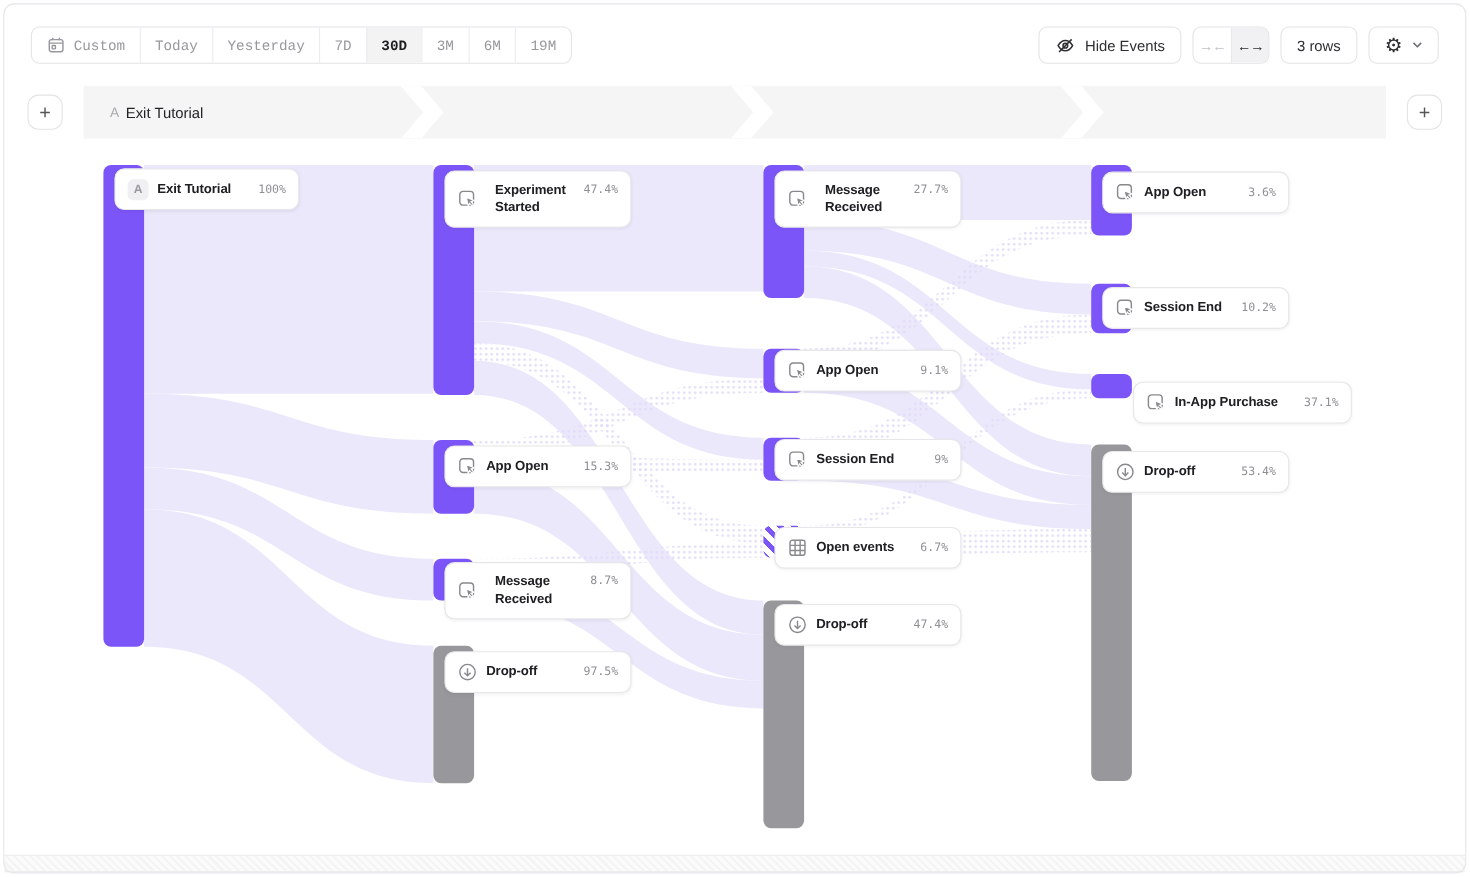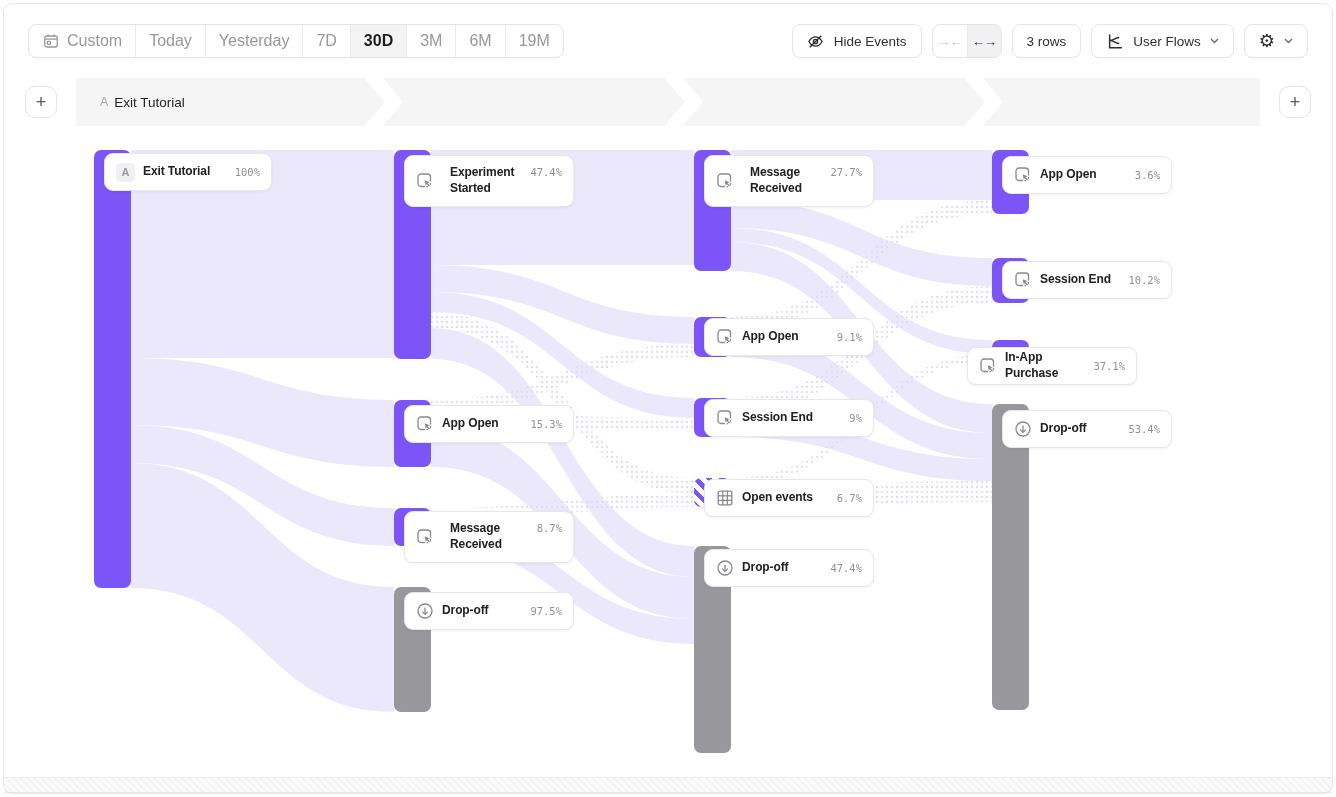--- a/index.html
+++ b/index.html
@@ -5,21 +5,21 @@
 <style>
   * { margin:0; padding:0; box-sizing:border-box; }
   html,body { width:1336px; height:797px; background:#fff; overflow:hidden; }
   body { font-family:"Liberation Sans", sans-serif; color:#232327; position:relative; }
 
   .frame { position:absolute; inset:3px; border:1px solid #E6E6E9; border-radius:10px; pointer-events:none; z-index:50; }
 
   
   .toolbar { position:absolute; left:28px; right:28px; top:24px; height:34px; display:flex; justify-content:space-between; align-items:center; z-index:10; }
   .seg { display:flex; align-items:stretch; height:34px; border:1px solid #E4E4E7; border-radius:8px; background:#fff; overflow:hidden; }
-  .seg-item { display:flex; align-items:center; gap:7px; padding:0 13px; font-size:16px; color:#97979D; cursor:pointer; border-left:1px solid #ECECEF; white-space:nowrap; }
+  .seg-item { display:flex; align-items:center; gap:7px; padding:0 13px; font-size:13px; color:#97979D; cursor:pointer; border-left:1px solid #ECECEF; white-space:nowrap;font-family:Liberation Mono, monospace; }
   .seg-item:first-child { border-left:none; }
   .seg-item.active { background:#F3F3F4; color:#1D1D20; font-weight:700; }
   .right-group { display:flex; align-items:center; gap:10px;padding-left:20px; }
   .tb-btn { display:flex; align-items:center; gap:9px; height:34px; padding:0 14px; border:1px solid #E4E4E7; border-radius:8px; background:#fff; font-size:13.5px; font-weight:500; color:#2E2E33; cursor:pointer; white-space:nowrap; }
   .arrow-seg { display:flex; height:34px; border:1px solid #E4E4E7; border-radius:8px; overflow:hidden; }
   .arrow-seg .aseg { width:34px; display:flex; align-items:center; justify-content:center; font-size:13px; letter-spacing:-1px; cursor:pointer; }
   .aseg.disabled { color:#C2C2C7; }
   .aseg.active { background:#F1F1F3; color:#2E2E33; border-left:1px solid #E8E8EB; }
   .gear-glyph { font-size:18px; line-height:1; color:#2E2E33; }
   .chev { width:9px; height:6px; }
@@ -109,33 +109,20 @@
 
     <div class="arrow-seg">
       <div class="aseg disabled">→←</div>
       <div class="aseg active">←→</div>
     </div>
 
     <button class="tb-btn">
       <span>3 rows</span>
     </button>
 
-    <button class="tb-btn">
-      <span class="card-icon">
-        <svg width="17" height="17" viewBox="0 0 16 16" fill="none" stroke="#2E2E33" stroke-width="1.4">
-          <path d="M2.5 1.5 V13.8 H14"></path>
-          <path d="M2.5 7 C6.5 7 7 4.6 11.5 4.2"></path>
-          <path d="M2.5 7 C6.5 7 7 9.4 11.5 9.8"></path>
-        </svg>
-      </span>
-      <span>User Flows</span>
-      <svg class="chev" viewBox="0 0 9 6" fill="none" stroke="#6B6B70" stroke-width="1.4">
-          <polyline points="1,1 4.5,4.5 8,1"></polyline>
-        </svg>
-    </button>
 
     <button class="tb-btn">
       <span class="gear-glyph">⚙</span>
       <svg class="chev" viewBox="0 0 9 6" fill="none" stroke="#6B6B70" stroke-width="1.4">
           <polyline points="1,1 4.5,4.5 8,1"></polyline>
         </svg>
     </button>
   </div>
 </div>
 
@@ -315,21 +302,21 @@
       <span class="card-icon">
         <svg width="18" height="18" viewBox="0 0 18 18" fill="none" stroke="#88888E" stroke-width="1.3">
           <rect x="2" y="2" width="12.5" height="12.5" rx="3"></rect>
           <path d="M8 7.5 L15.2 10.3 L12.1 11.3 L14.3 13.5 L12.9 14.9 L10.7 12.7 L9.7 15.8 Z" fill="#88888E" stroke="#fff" stroke-width="1"></path>
         </svg>
       </span>
       <span class="card-label">Session End</span>
       <span class="card-pct">10.2%</span>
     </div>
     <div class="bar purple" style="left: 992px; top: 340px; width: 37px; height: 22px;"></div>
-    <div class="node-card single" style="left: 967px; top: 347px; width: 170px; height: 38px;">
+    <div class="node-card single" style="left: 1030px; top: 347px; width: 199px; height: 38px;">
       <span class="card-icon">
         <svg width="18" height="18" viewBox="0 0 18 18" fill="none" stroke="#88888E" stroke-width="1.3">
           <rect x="2" y="2" width="12.5" height="12.5" rx="3"></rect>
           <path d="M8 7.5 L15.2 10.3 L12.1 11.3 L14.3 13.5 L12.9 14.9 L10.7 12.7 L9.7 15.8 Z" fill="#88888E" stroke="#fff" stroke-width="1"></path>
         </svg>
       </span>
       <span class="card-label">In-App Purchase</span>
       <span class="card-pct">37.1%</span>
     </div>
     <div class="bar gray" style="left: 992px; top: 404px; width: 37px; height: 306px;"></div>

